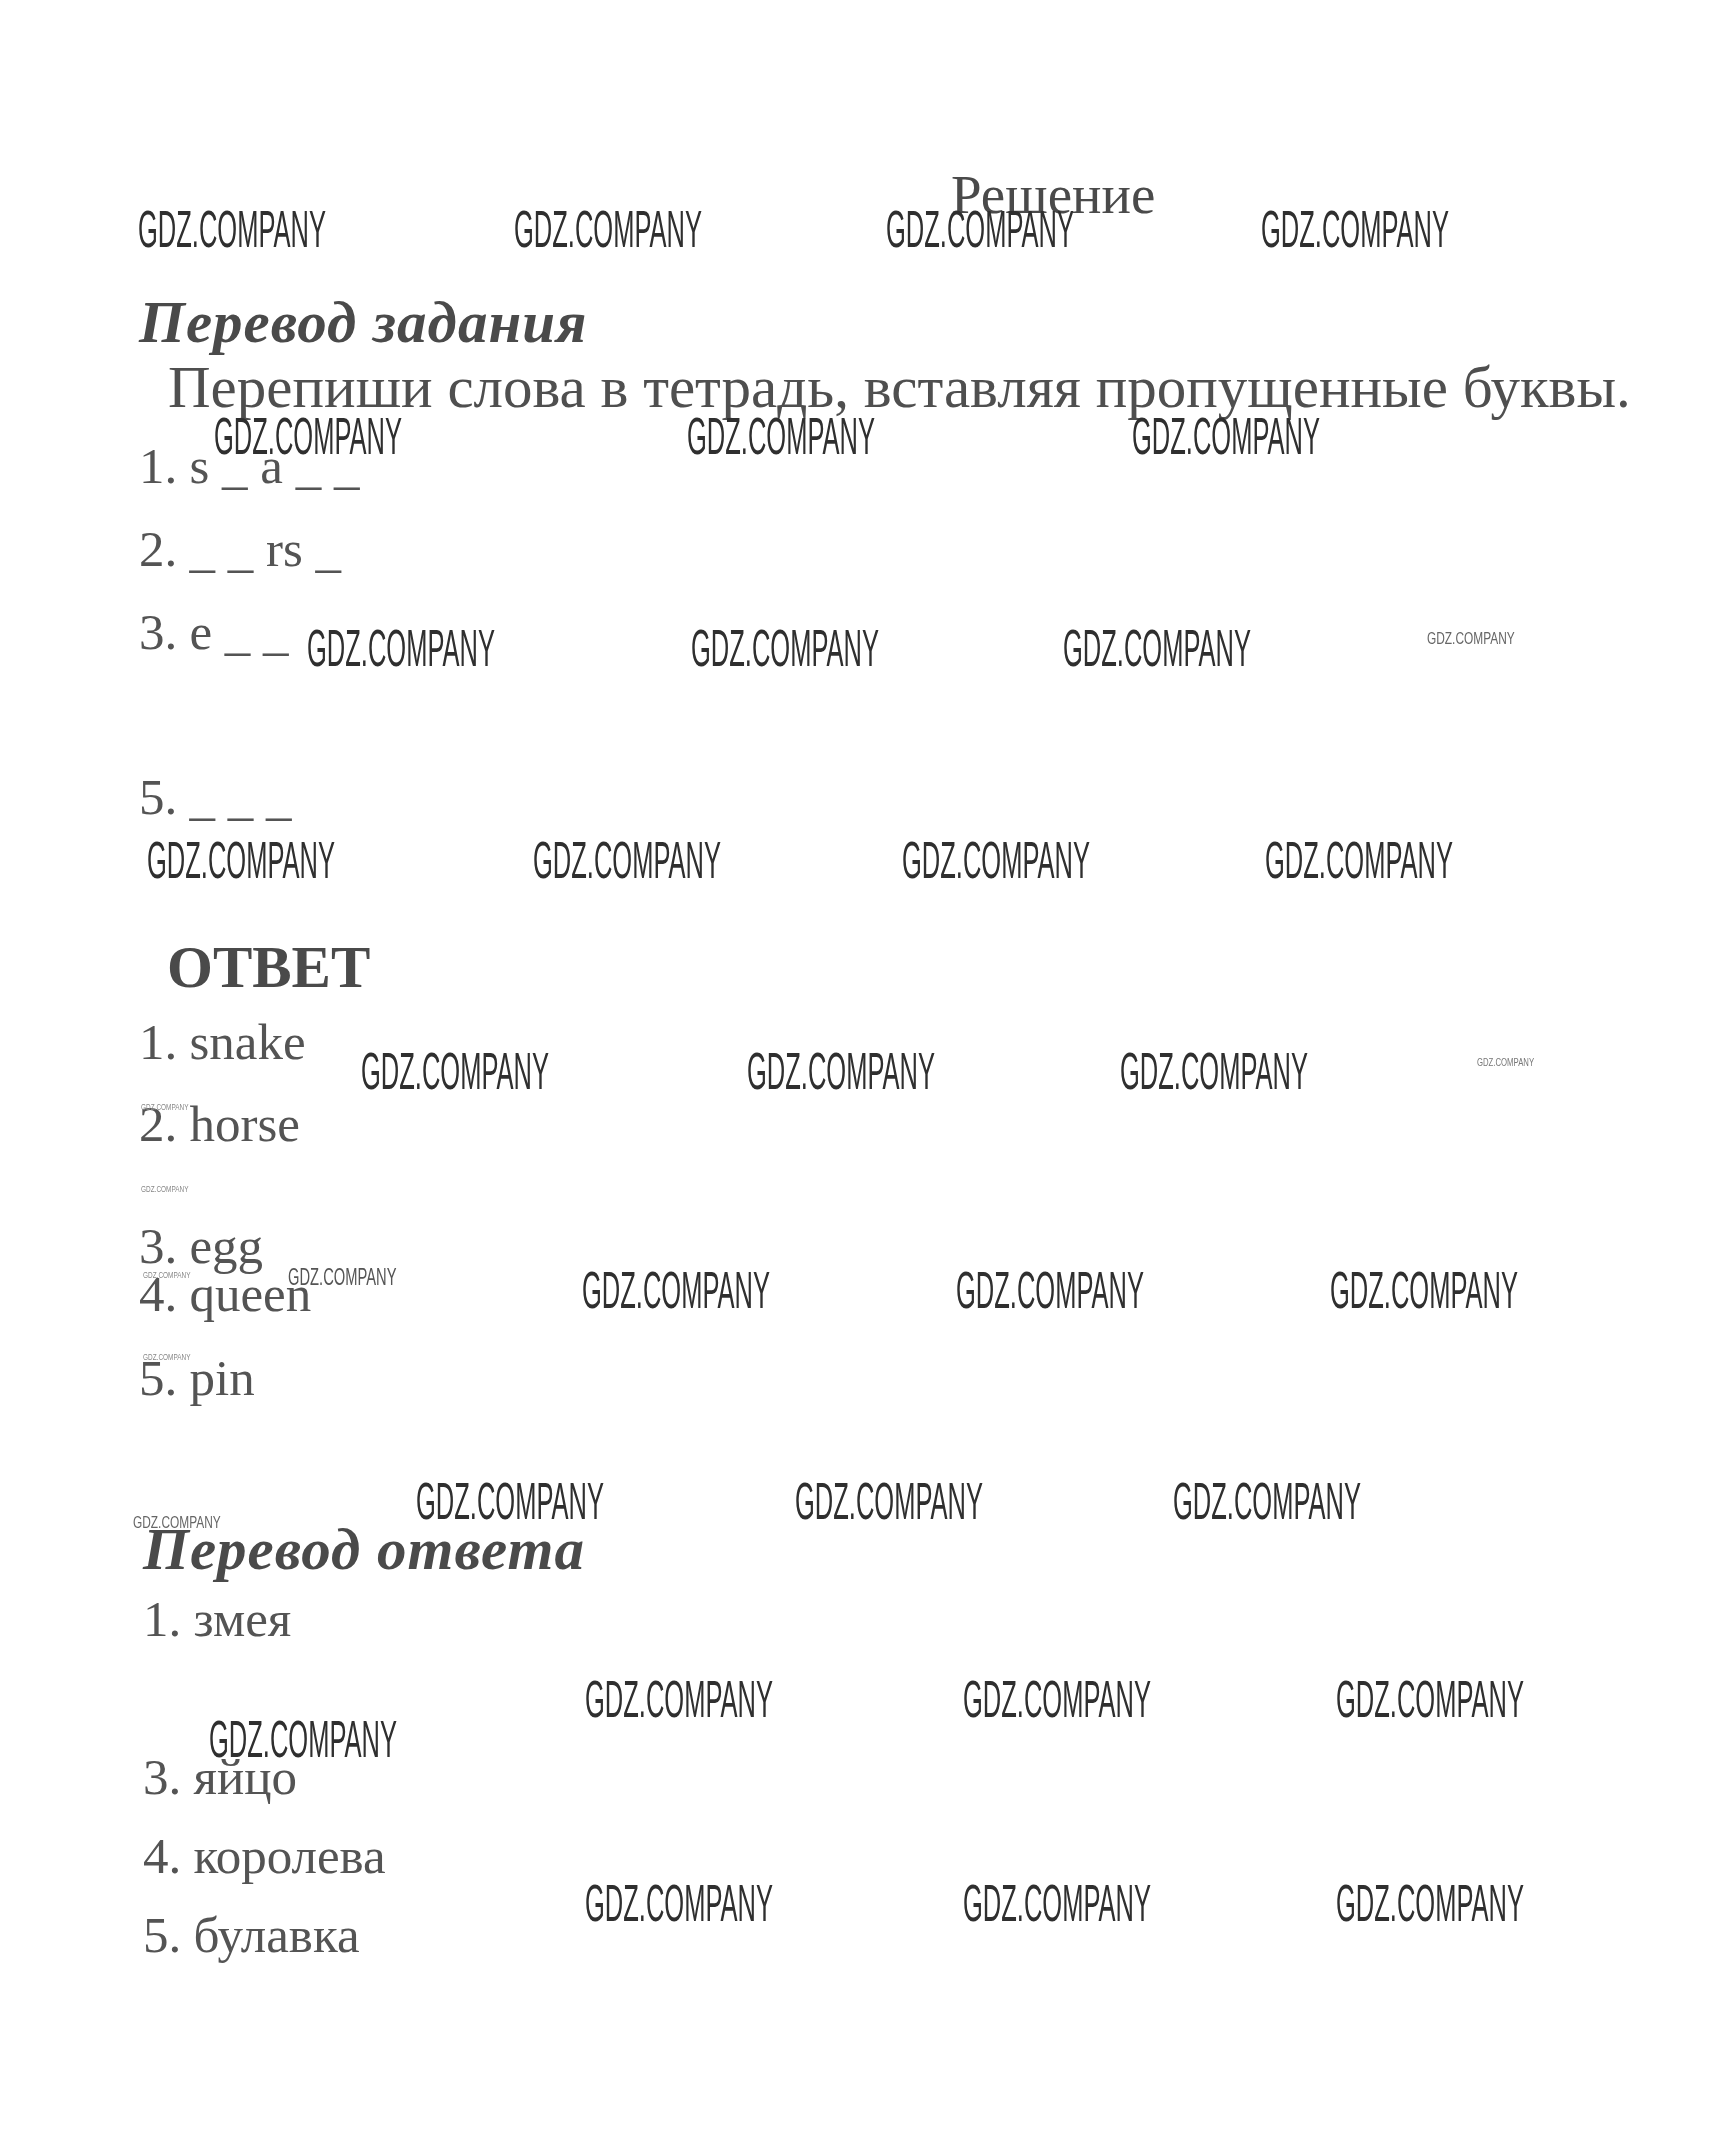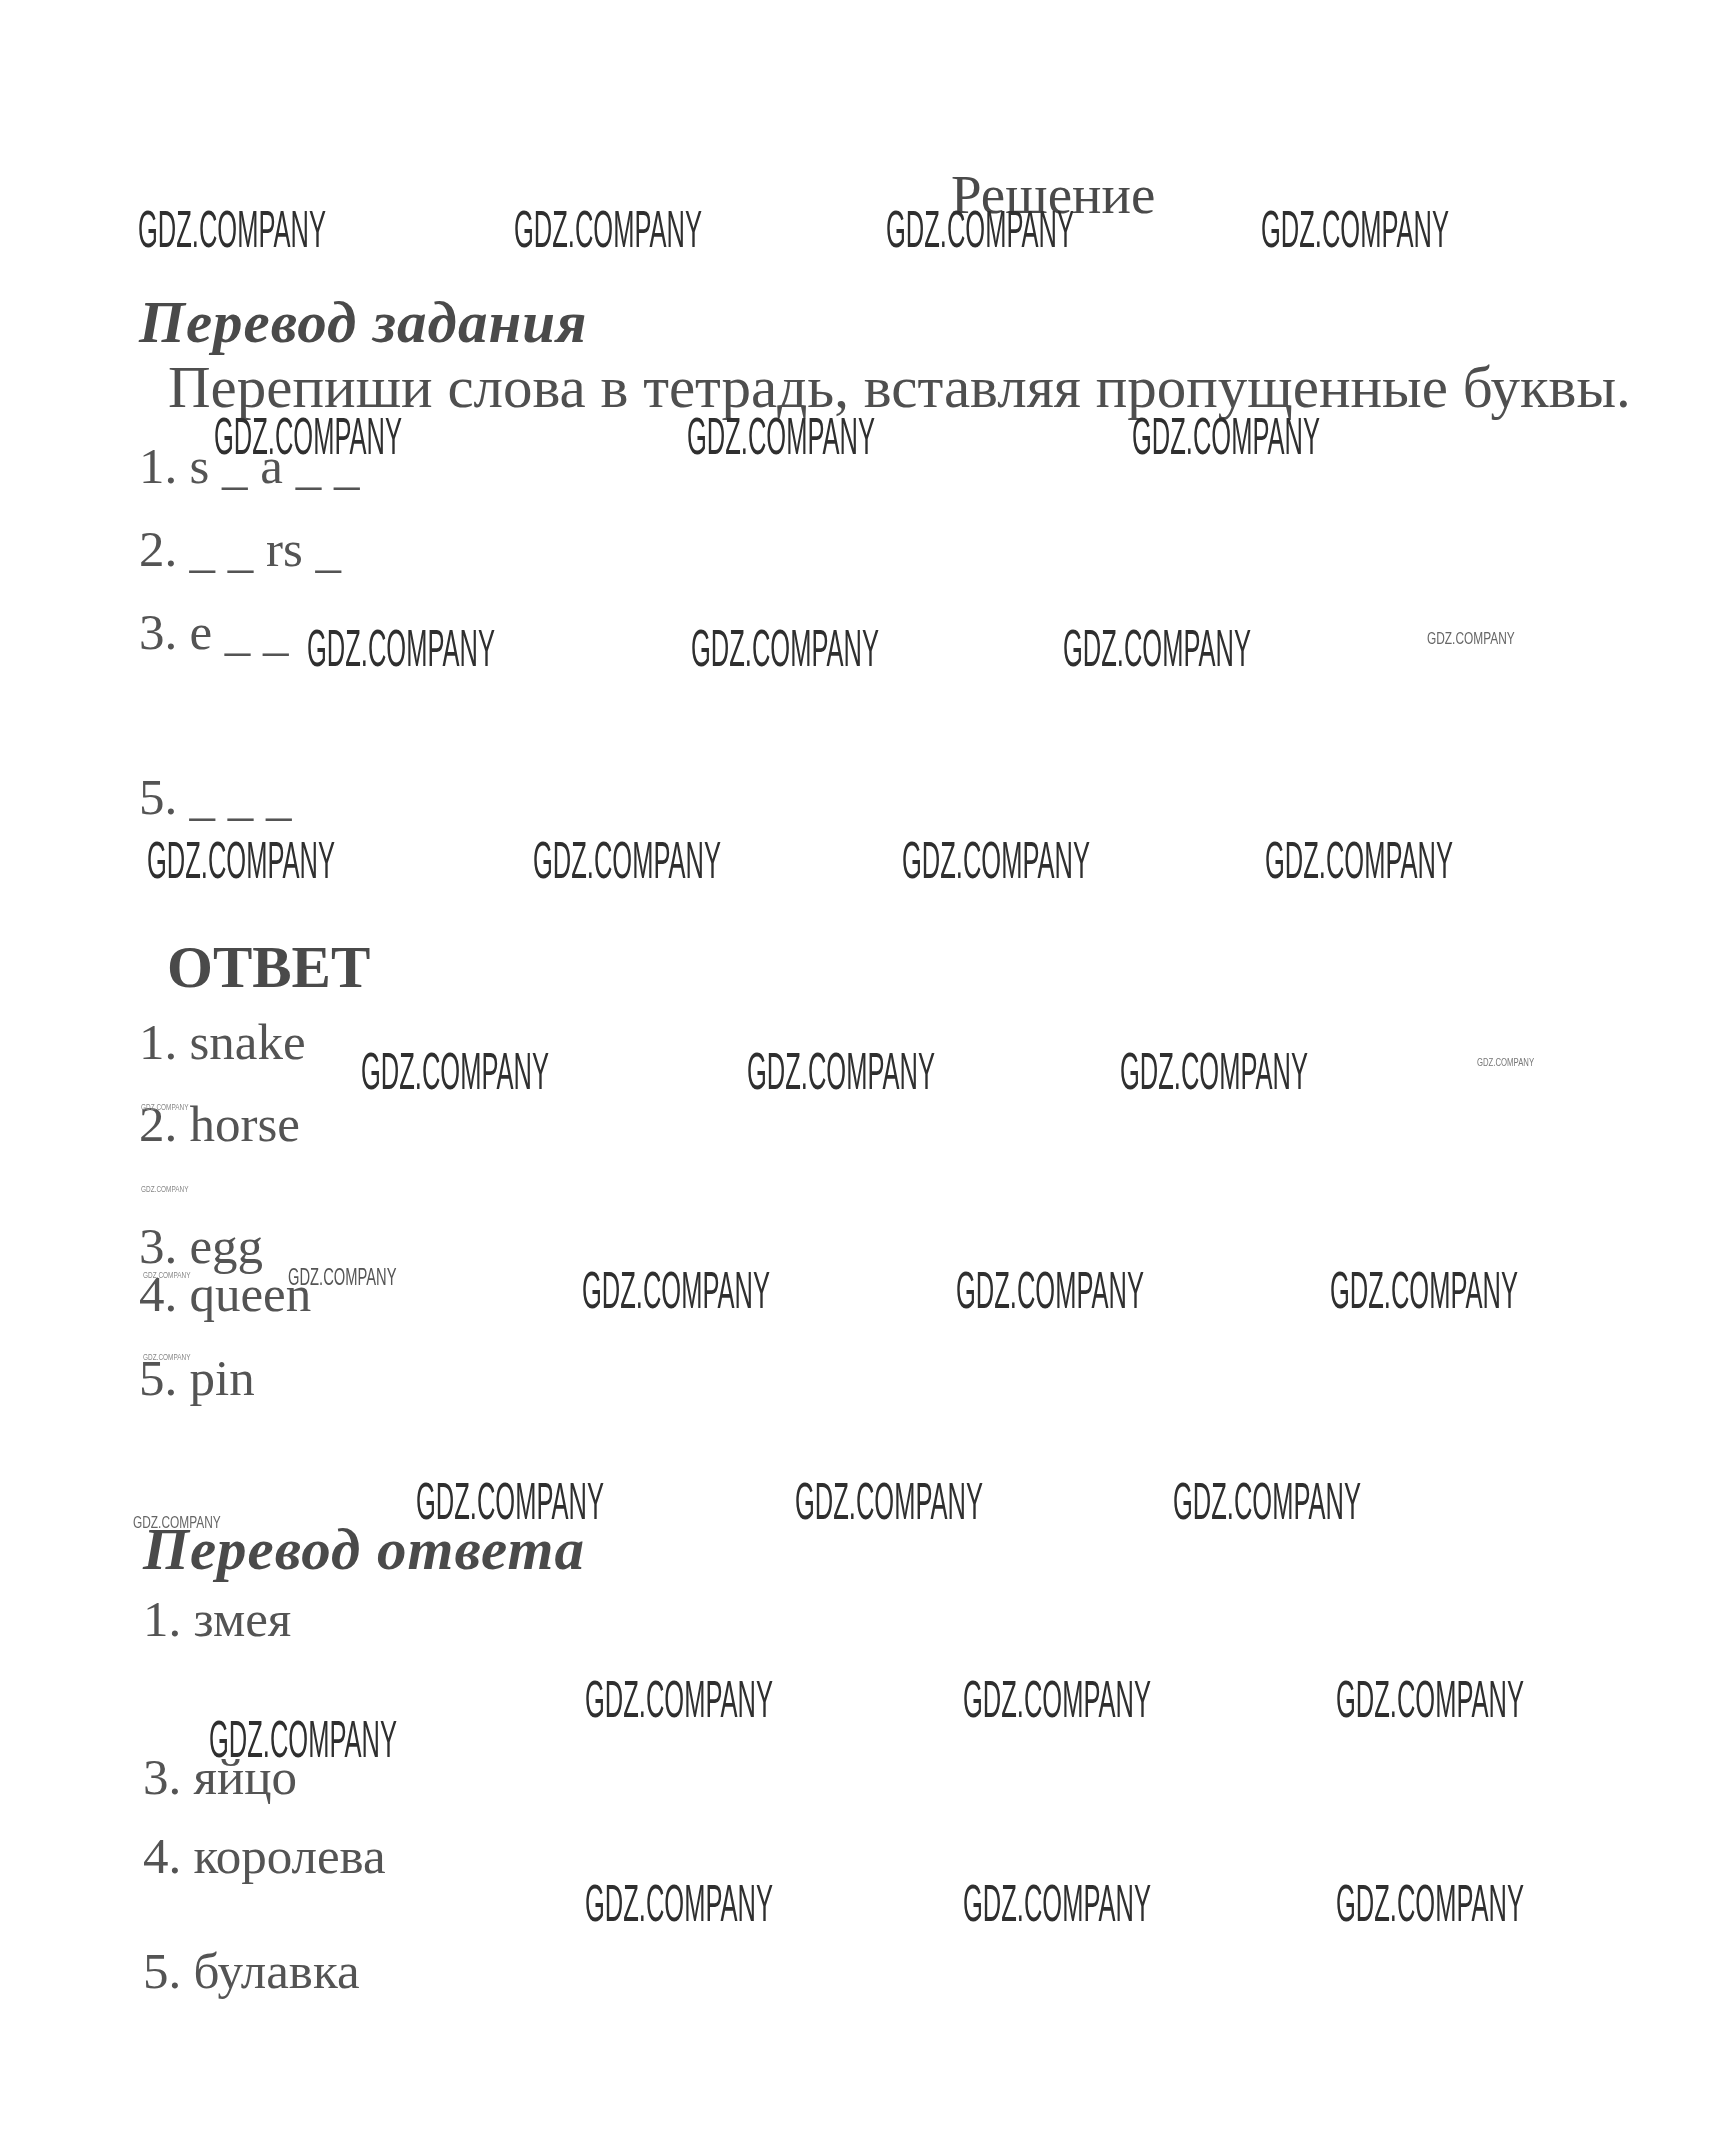--- a/index.html
+++ b/index.html
@@ -149,21 +149,21 @@
 
   <div class="line item" style="left:143px; top:1594px;">
     <span class="num">1.</span><span>змея</span>
   </div>
   <div class="line item" style="left:143px; top:1752px;">
     <span class="num">3.</span><span>яйцо</span>
   </div>
   <div class="line item" style="left:143px; top:1831px;">
     <span class="num">4.</span><span>королева</span>
   </div>
-  <div class="line item" style="left:143px; top:1910px;margin-top:36px;">
+  <div class="line item" style="left:143px; top:1910px;">
     <span class="num">5.</span><span>булавка</span>
   </div>
 
   <div class="wm wm-lg" style="left:585px;  top:1674px;">GDZ.COMPANY</div>
   <div class="wm wm-lg" style="left:963px; top:1674px;">GDZ.COMPANY</div>
   <div class="wm wm-lg" style="left:1336px; top:1674px;">GDZ.COMPANY</div>
 
   <div class="wm wm-lg" style="left:209px; top:1714px;">GDZ.COMPANY</div>
 
   <div class="wm wm-lg" style="left:585px;  top:1878px;">GDZ.COMPANY</div>

